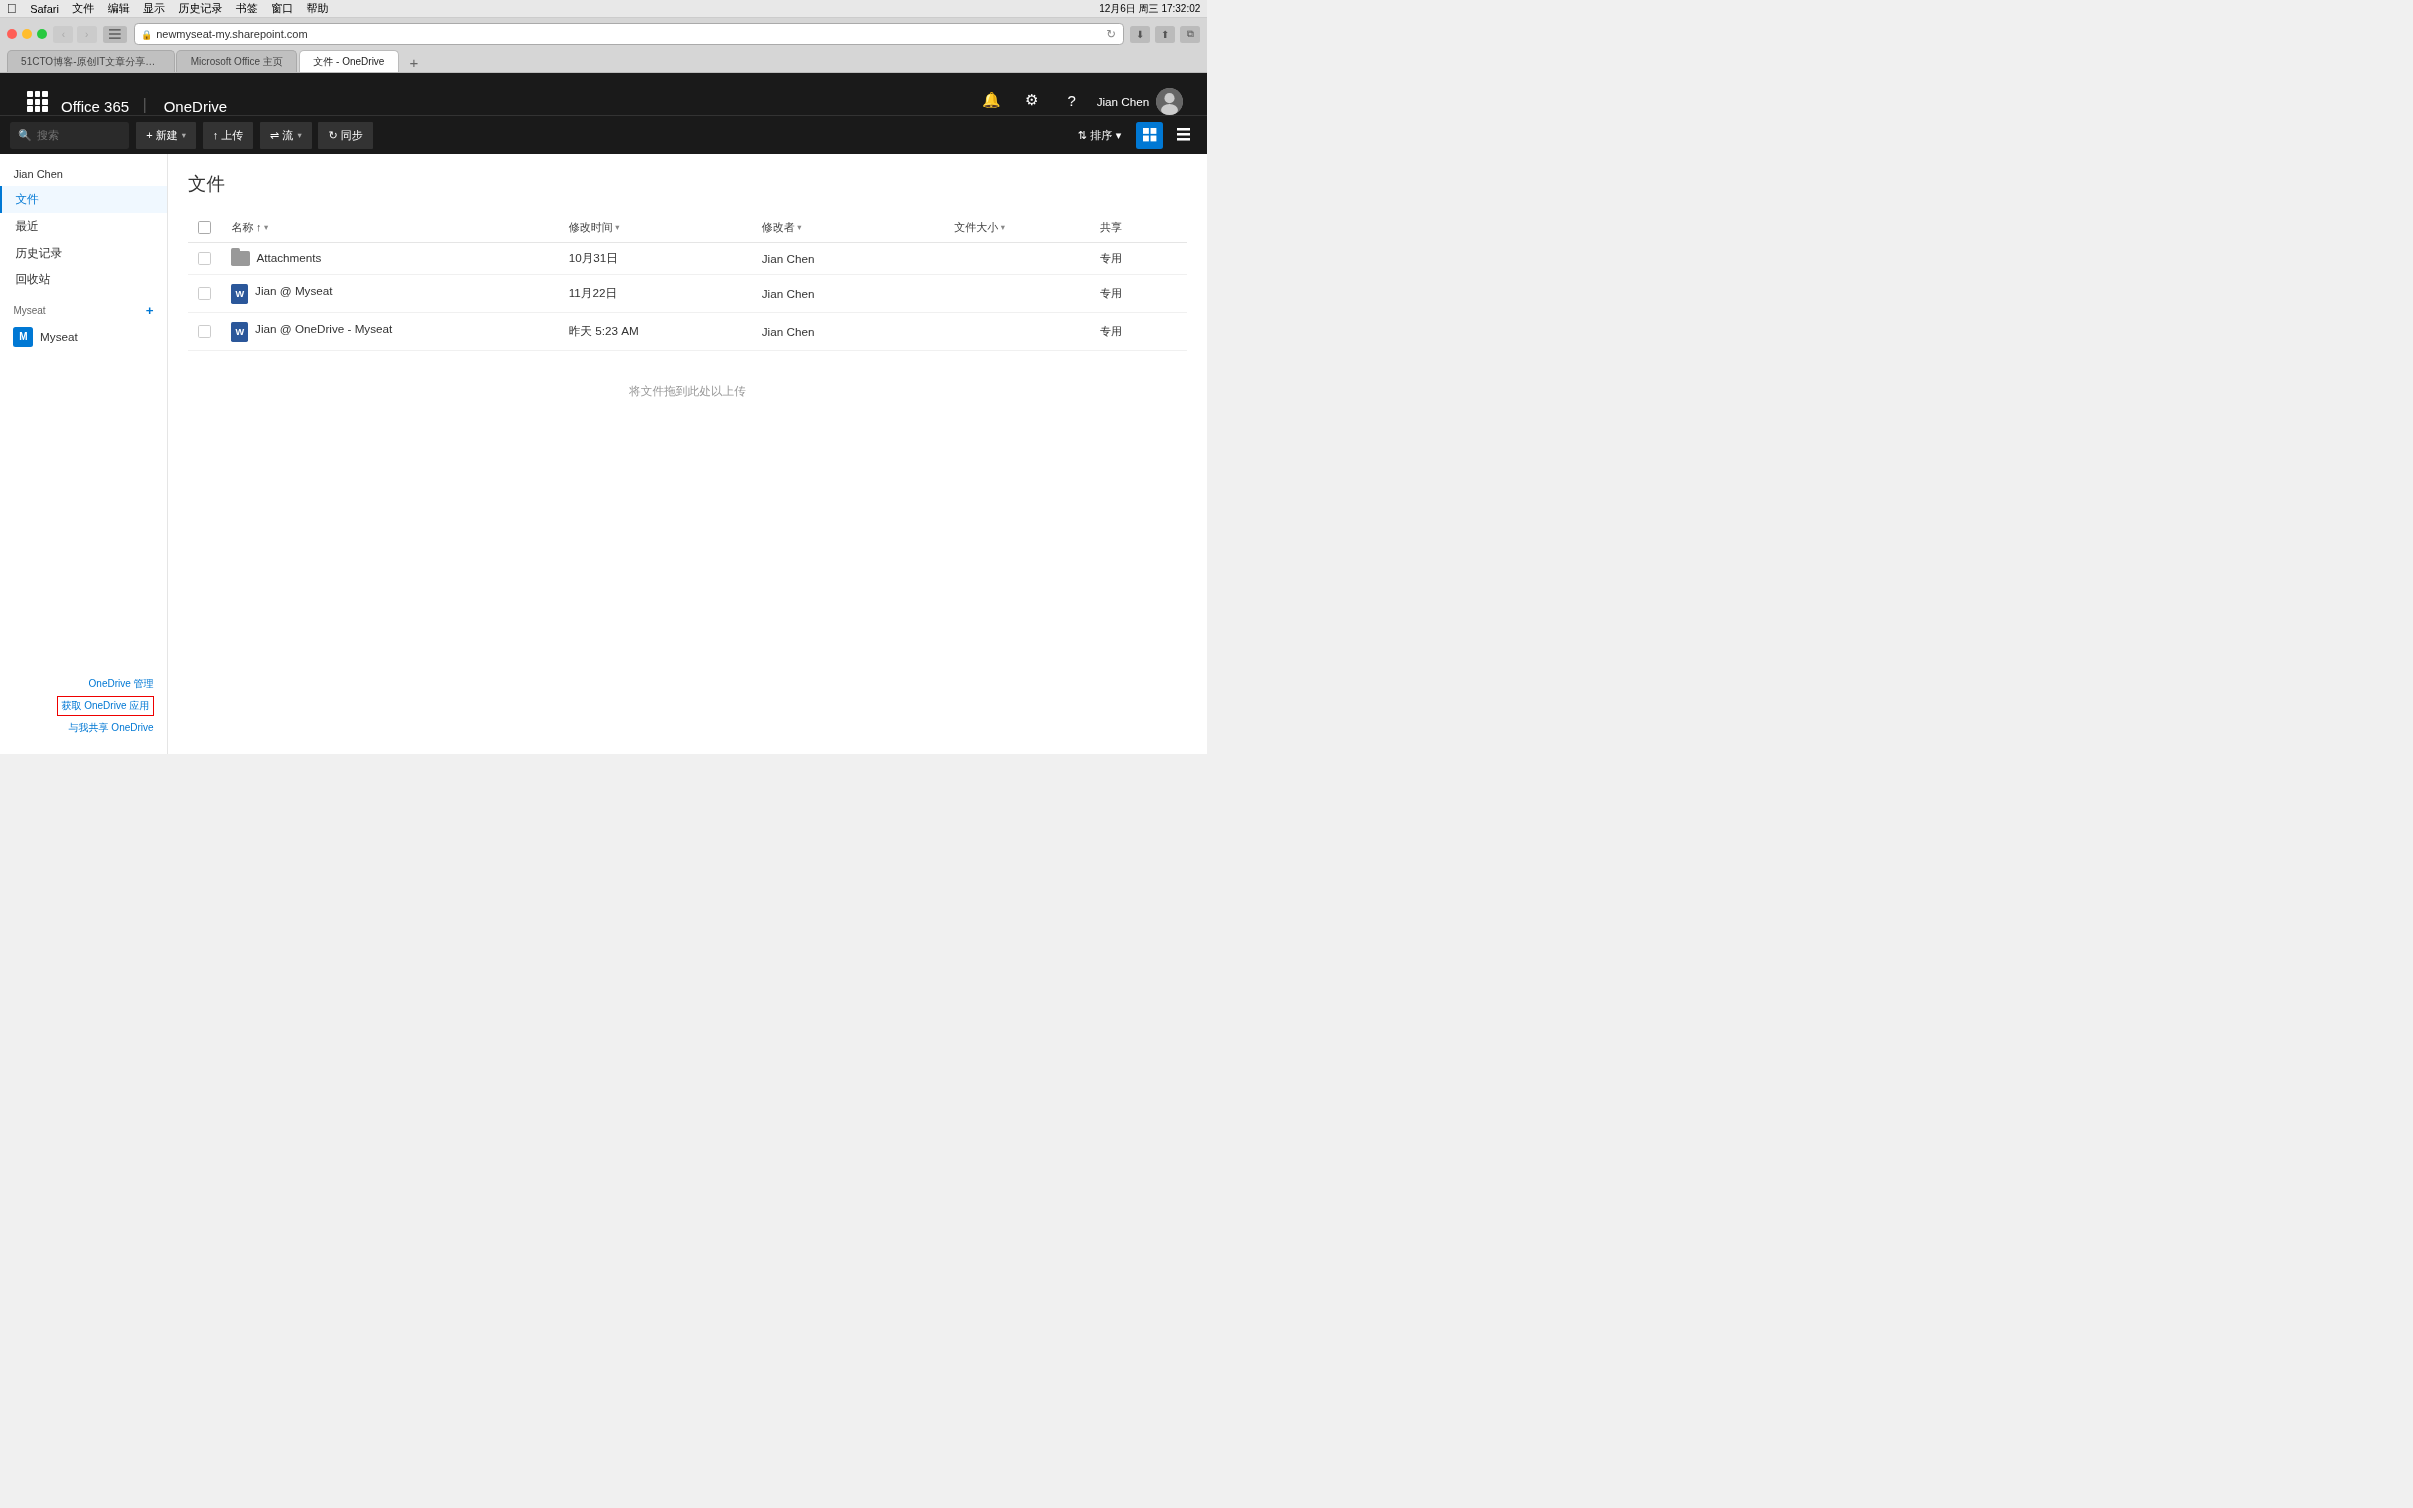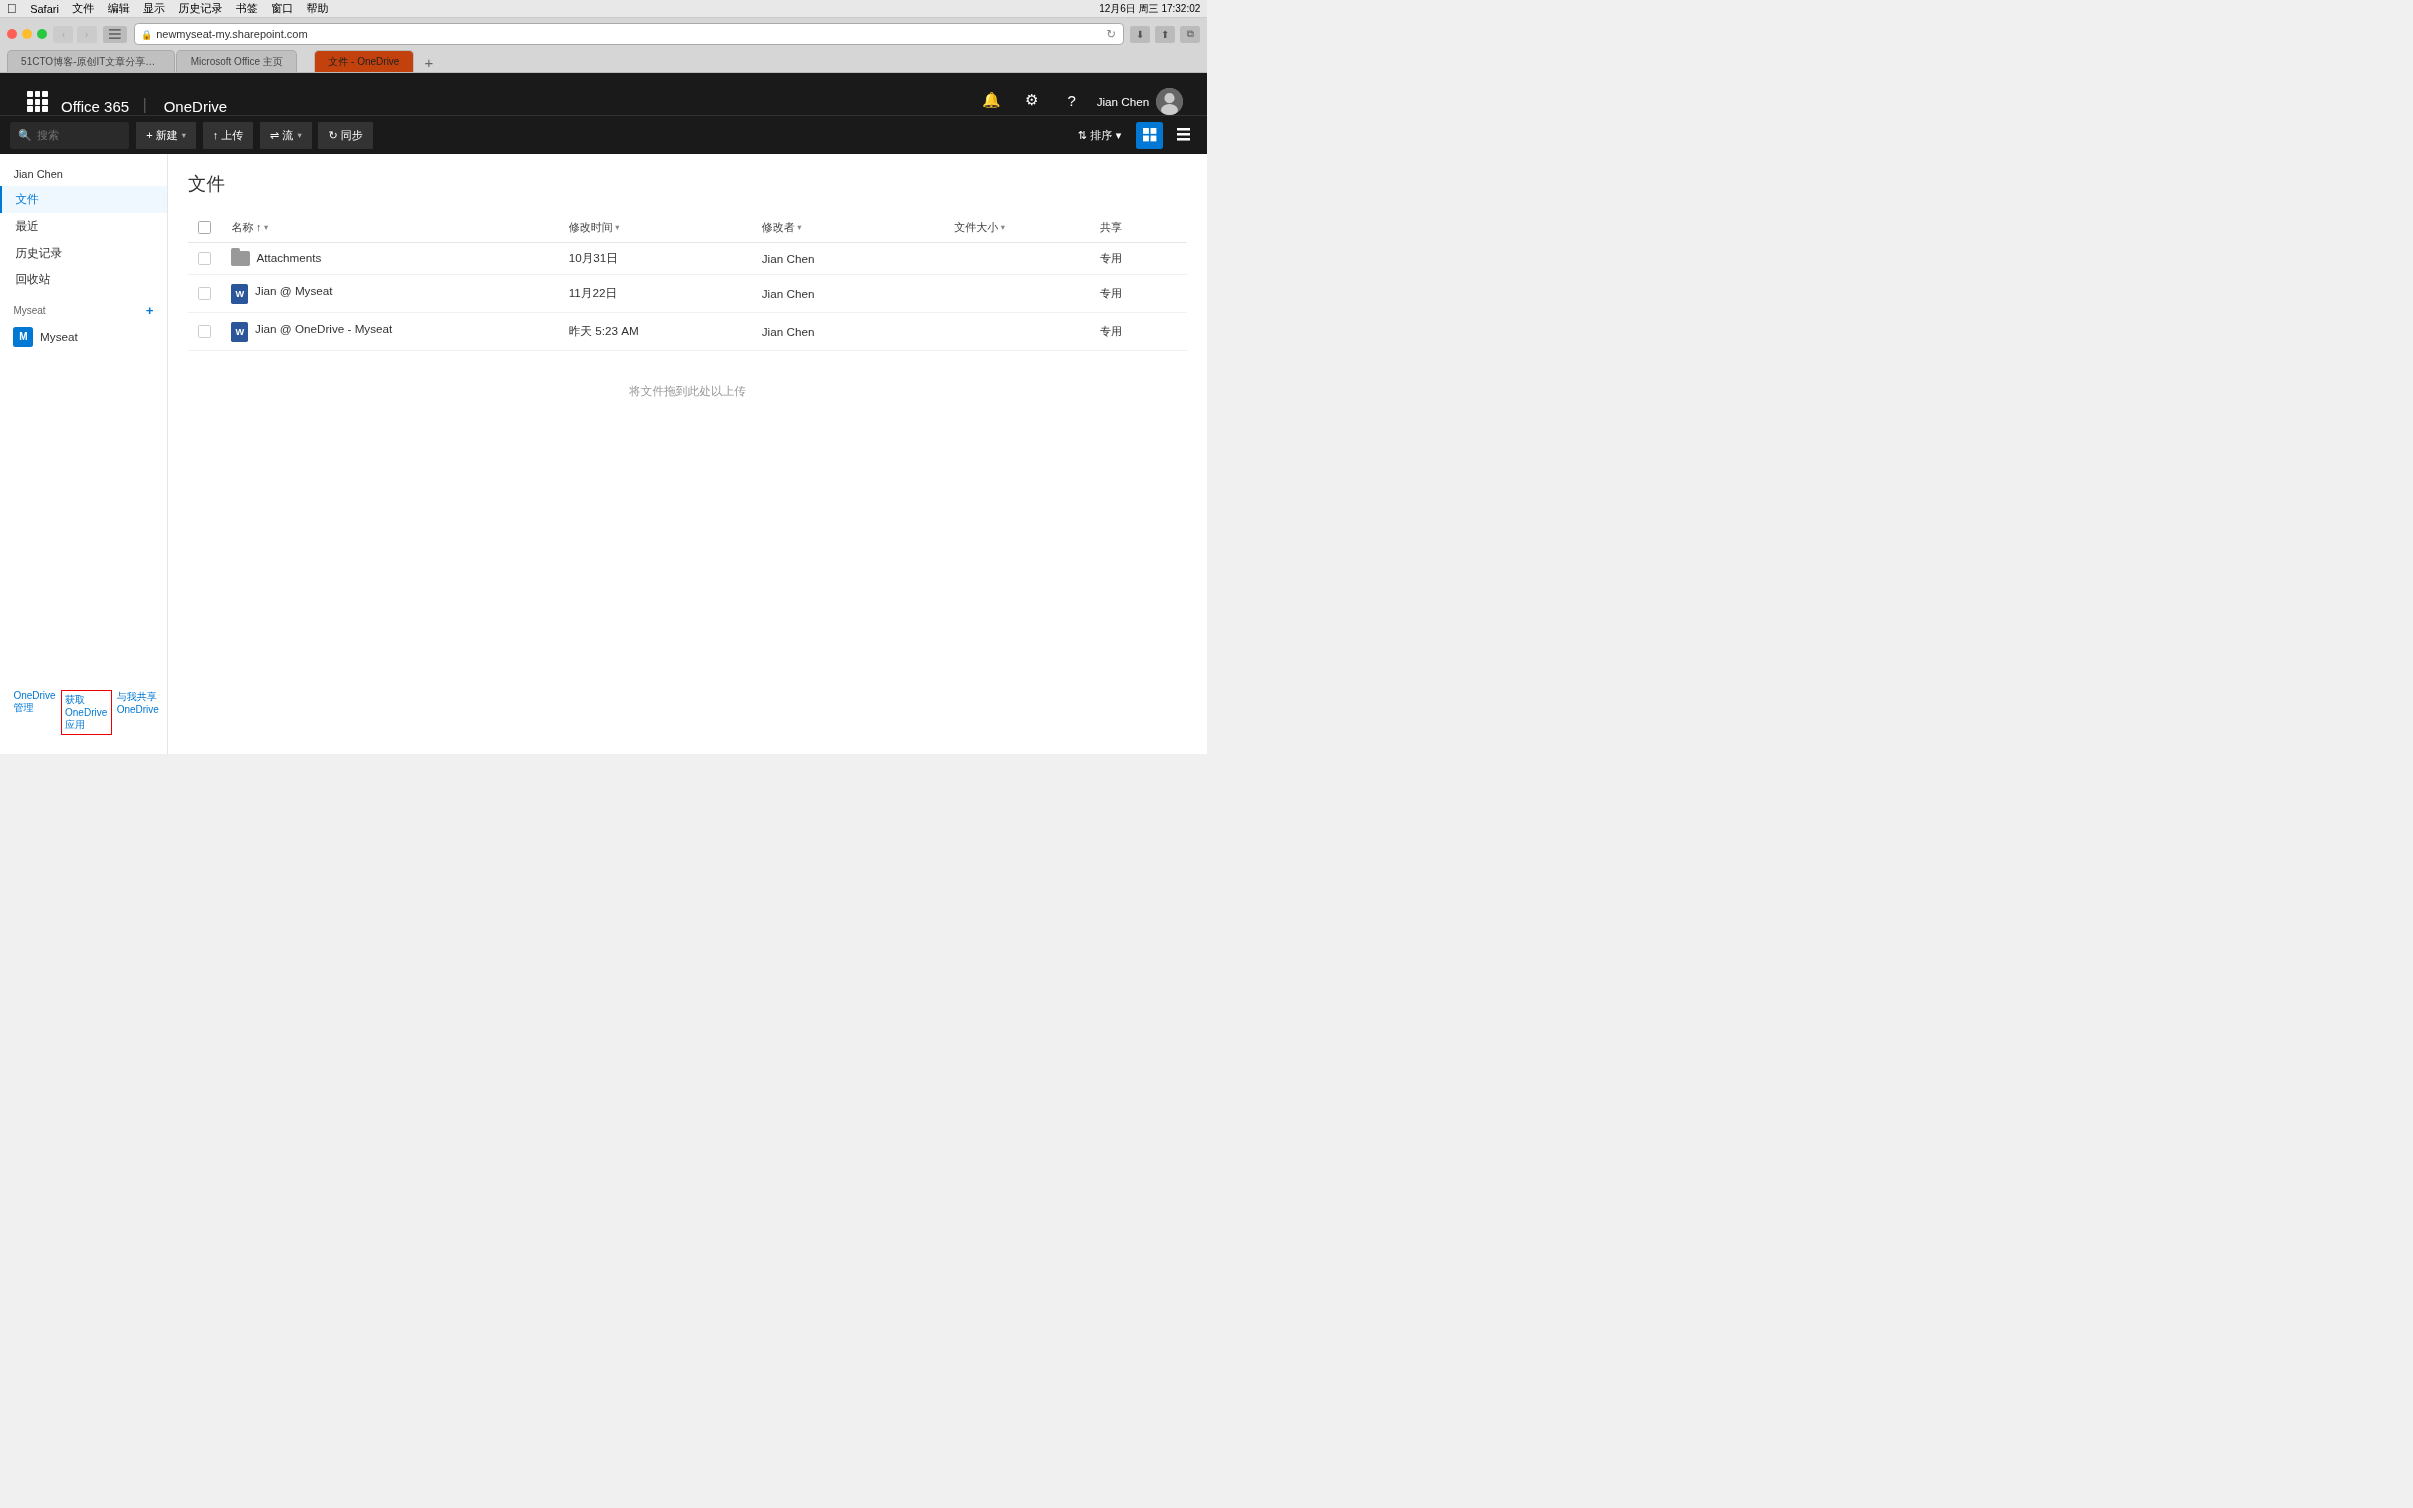--- a/index.html
+++ b/index.html
@@ -67,24 +67,23 @@
       color: #444;
       cursor: pointer;
       max-width: 168px;
       white-space: nowrap;
       overflow: hidden;
       text-overflow: ellipsis;
       border: 0.8px solid #aaa;
       border-bottom: none;
     }
     .browser-tab.active {
-      background: #c2410c;
+      background: #ffffff;
       color: #222;
       border-color: #bbb;
-      margin-left: 15px;
     }
     .new-tab-btn { width: 20px; height: 20px; display: flex; align-items: center; justify-content: center; font-size: 15px; color: #666; cursor: pointer; margin-left: 3.4px; }
 
     
     .app-container {
       background: white;
       display: flex;
       flex-direction: column;
       height: calc(754px - 18.4px - 54px);
     }
@@ -232,22 +231,23 @@
       font-size: 10px;
       font-weight: bold;
       flex-shrink: 0;
     }
 
     .sidebar-footer {
       margin-top: auto;
       padding: 10px 13.4px;
       font-size: 10px;
       display: flex;
-      flex-direction: row;
+      flex-direction: column;
       gap: 5px;
+      align-items: flex-end;
     }
     .sidebar-footer a {
       color: #0078d4;
       text-decoration: none;
       cursor: pointer;
     }
 
     
     .content-area {
       flex: 1;

